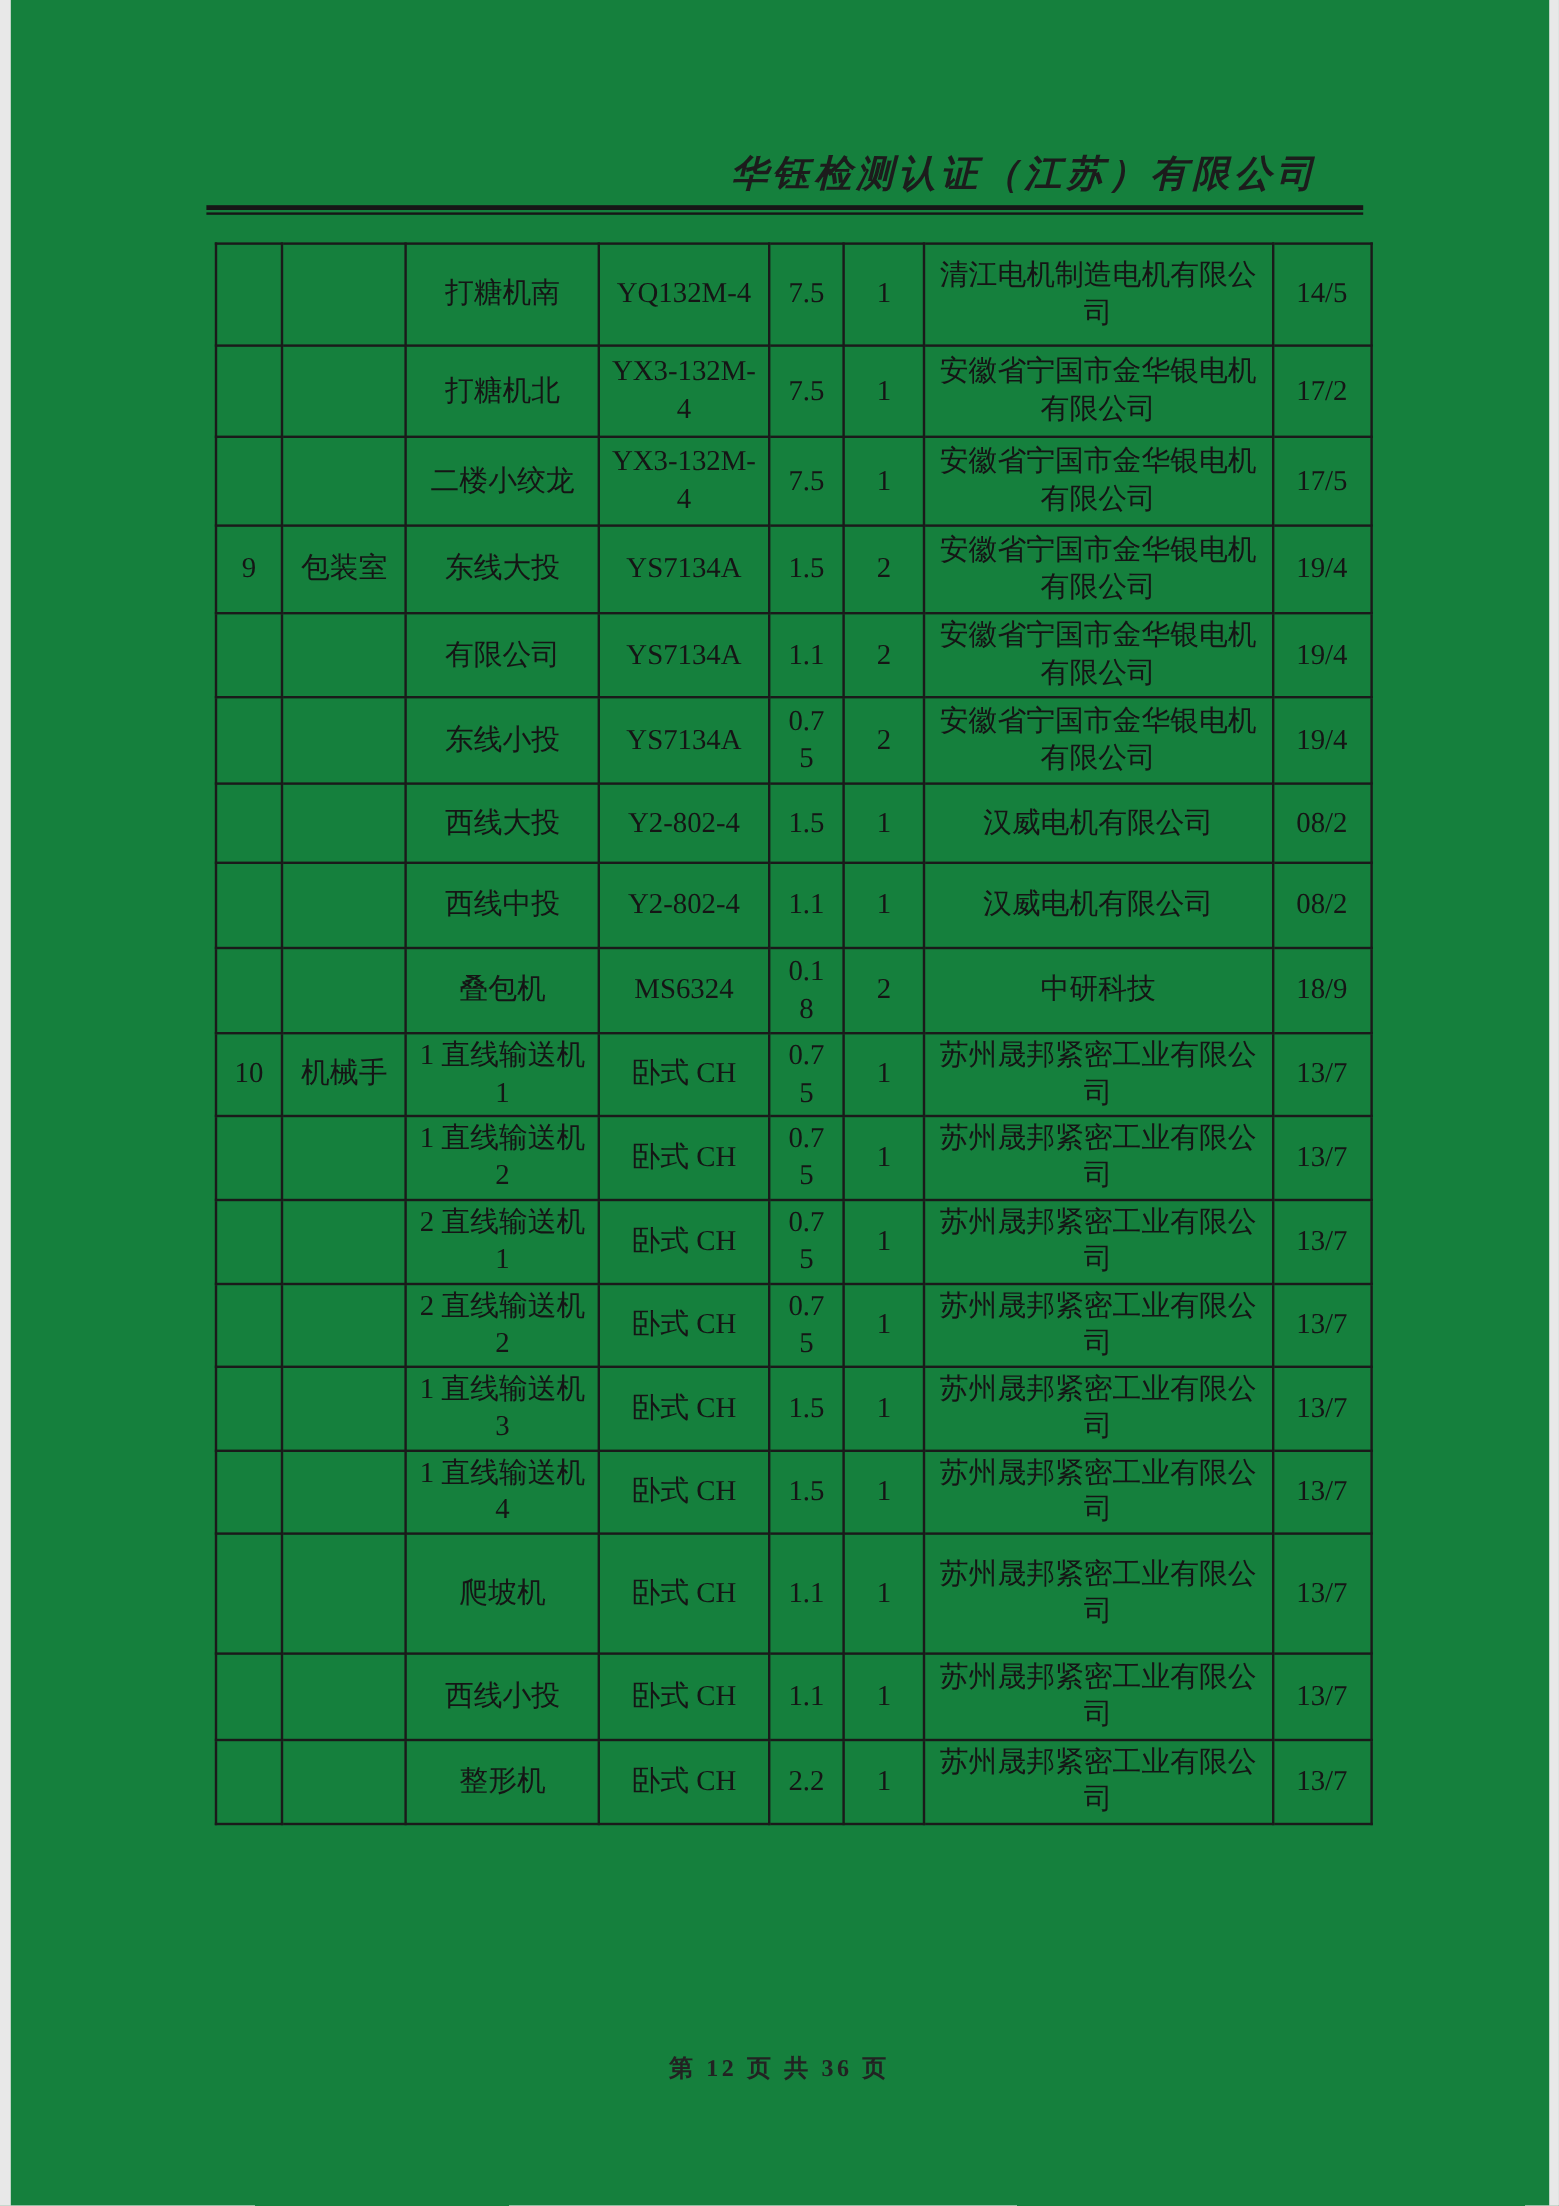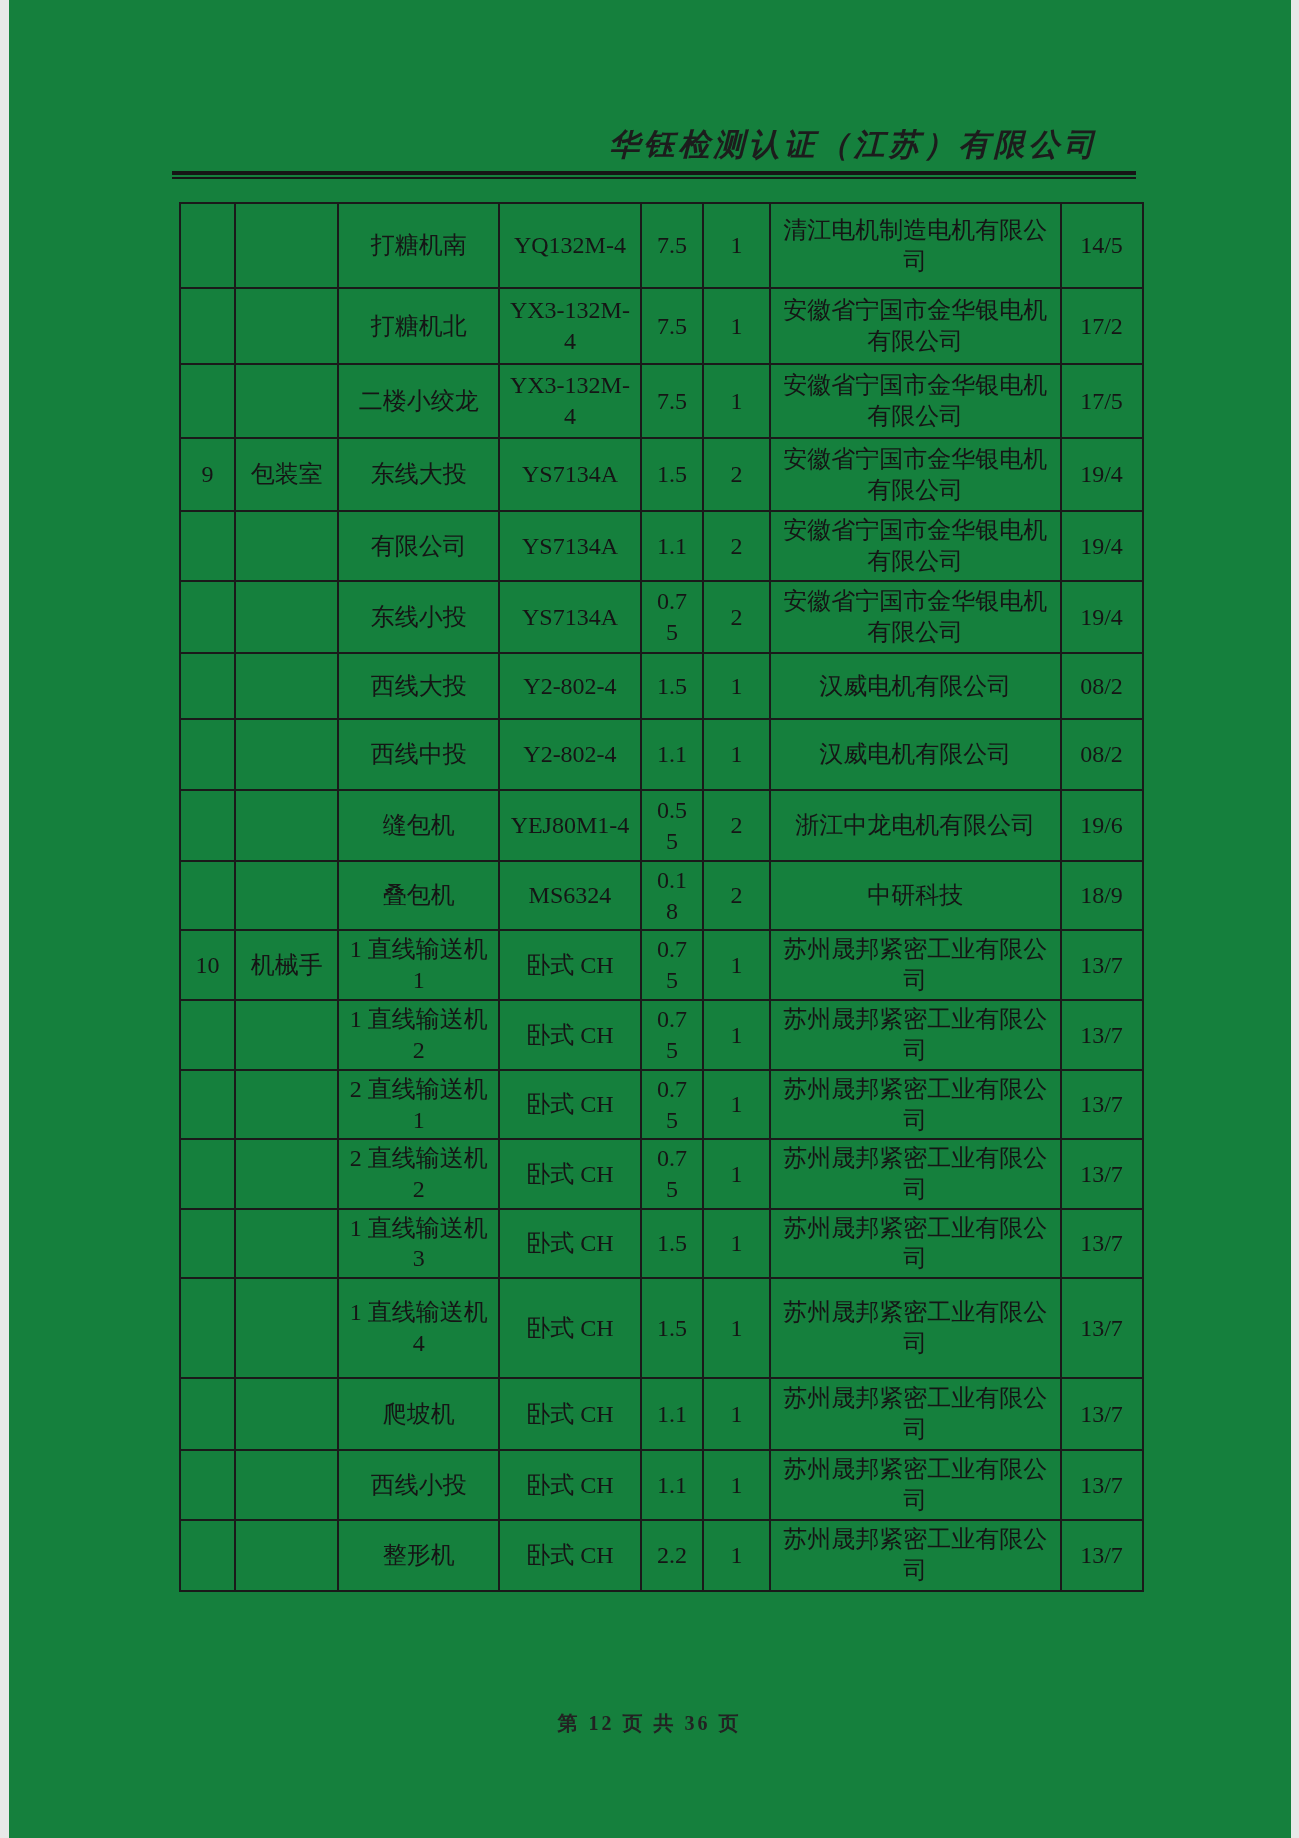--- a/index.html
+++ b/index.html
@@ -181,31 +181,20 @@
       <td>西线中投</td>
       <td>Y2-802-4</td>
       <td>1.1</td>
       <td>1</td>
       <td>汉威电机有限公司</td>
       <td>08/2</td>
     </tr>
         <tr>
       <td></td>
       <td></td>
-      <td>缝包机</td>
-      <td>YEJ80M1-4</td>
-      <td>0.5
-5</td>
-      <td>2</td>
-      <td>浙江中龙电机有限公司</td>
-      <td>19/6</td>
-    </tr>
-        <tr>
-      <td></td>
-      <td></td>
       <td>叠包机</td>
       <td>MS6324</td>
       <td>0.1
 8</td>
       <td>2</td>
       <td>中研科技</td>
       <td>18/9</td>
     </tr>
         <tr>
       <td>10</td>

